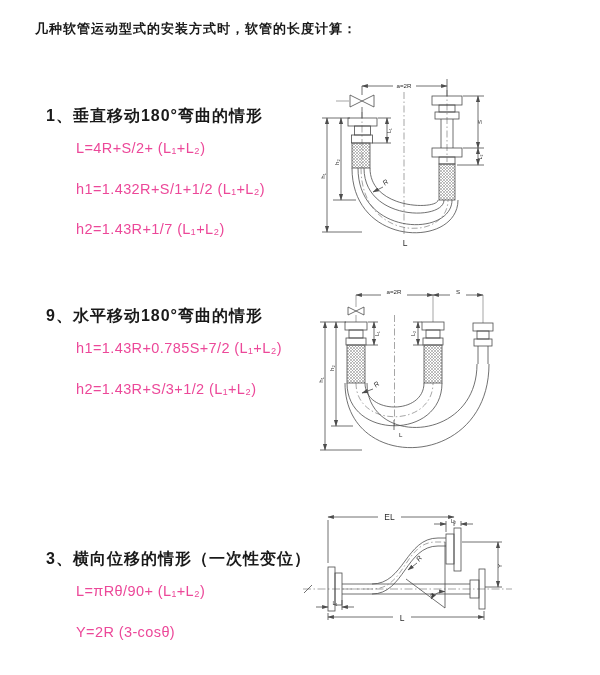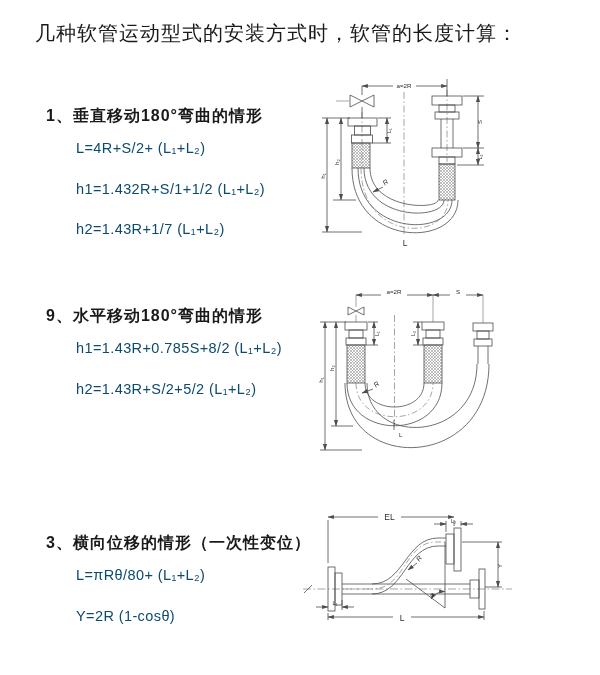--- a/index.html
+++ b/index.html
@@ -2,27 +2,27 @@
 <html><head>
 <meta charset="utf-8">
 <style>
   html,body{margin:0;padding:0;background:#888;}
   .page{
     position:relative;width:600px;height:675px;background:#ffffff;
     font-family:"Liberation Sans","DejaVu Sans",sans-serif;color:#1a1a1a;
     overflow:hidden;border-right:2px solid #d9d9d9;border-bottom:2px solid #cfcfcf;
   }
   .title{
-    position:absolute;left:35px;top:20px;font-size:20px;font-weight:normal;
+    position:absolute;left:35px;top:20px;font-size:13px;font-weight:bold;
     letter-spacing:1px;white-space:nowrap;
   }
   .section{position:absolute;left:46px;}
   .sec-heading{font-size:16px;font-weight:bold;letter-spacing:1px;white-space:nowrap;}
   .formulas{margin-top:10px;margin-left:30px;}
-  .formula{height:27.5px;font-size:14.5px;letter-spacing:.4px;white-space:nowrap;color:#0c4a6e;margin-top:13px;}
+  .formula{height:27.5px;font-size:14.5px;letter-spacing:.4px;white-space:nowrap;color:#ec4899;margin-top:13px;}
   .diagram{position:absolute;}
   svg{display:block;}
   svg text{font-family:"Liberation Sans","DejaVu Sans",sans-serif;fill:#2b2b2b;}
   .dimtxt{font-size:6.2px;}
   .dimtxt-sm{font-size:5.4px;}
   .biglabel{font-size:8.5px;}
   .rlabel{font-size:7px;font-style:italic;}
 </style>
 </head>
 <body>
@@ -36,30 +36,30 @@
     <div class="formulas">
       <div class="formula">L=4R+S/2+ (L₁+L₂)</div>
       <div class="formula">h1=1.432R+S/1+1/2 (L₁+L₂)</div>
       <div class="formula">h2=1.43R+1/7 (L₁+L₂)</div>
     </div>
   </div>
 
   <div class="section" style="top:306px;">
     <div class="sec-heading">9、水平移动180°弯曲的情形</div>
     <div class="formulas">
-      <div class="formula">h1=1.43R+0.785S+8/2 (L₁+L₂)</div>
-      <div class="formula">h2=1.43R+S/2+5/2 (L₁+L₂)</div>
+      <div class="formula">h1=1.43R+0.785S+7/2 (L₁+L₂)</div>
+      <div class="formula">h2=1.43R+S/3+1/2 (L₁+L₂)</div>
     </div>
   </div>
 
-  <div class="section" style="top:533px;">
+  <div class="section" style="top:549px;">
     <div class="sec-heading">3、横向位移的情形（一次性变位）</div>
     <div class="formulas">
-      <div class="formula">L=πRθ/80+ (L₁+L₂)</div>
-      <div class="formula">Y=2R (1-cosθ)</div>
+      <div class="formula">L=πRθ/90+ (L₁+L₂)</div>
+      <div class="formula">Y=2R (3-cosθ)</div>
     </div>
   </div>
 
   <svg class="diagram" style="left:315px;top:68px;" width="285" height="185" viewBox="315 68 285 185">
     <defs>
       <pattern id="bh1" width="3" height="3" patternUnits="userSpaceOnUse">
         <path d="M0,0 l3,3 M3,0 l-3,3" stroke="#8a8a8a" stroke-width="0.55"></path>
       </pattern>
       <marker id="ar1" viewBox="0 0 10 10" refX="9.2" refY="5" markerWidth="8" markerHeight="8" orient="auto-start-reverse">
         <path d="M0,1.8 L10,5 L0,8.2 z" fill="#4d4d4d"></path>

